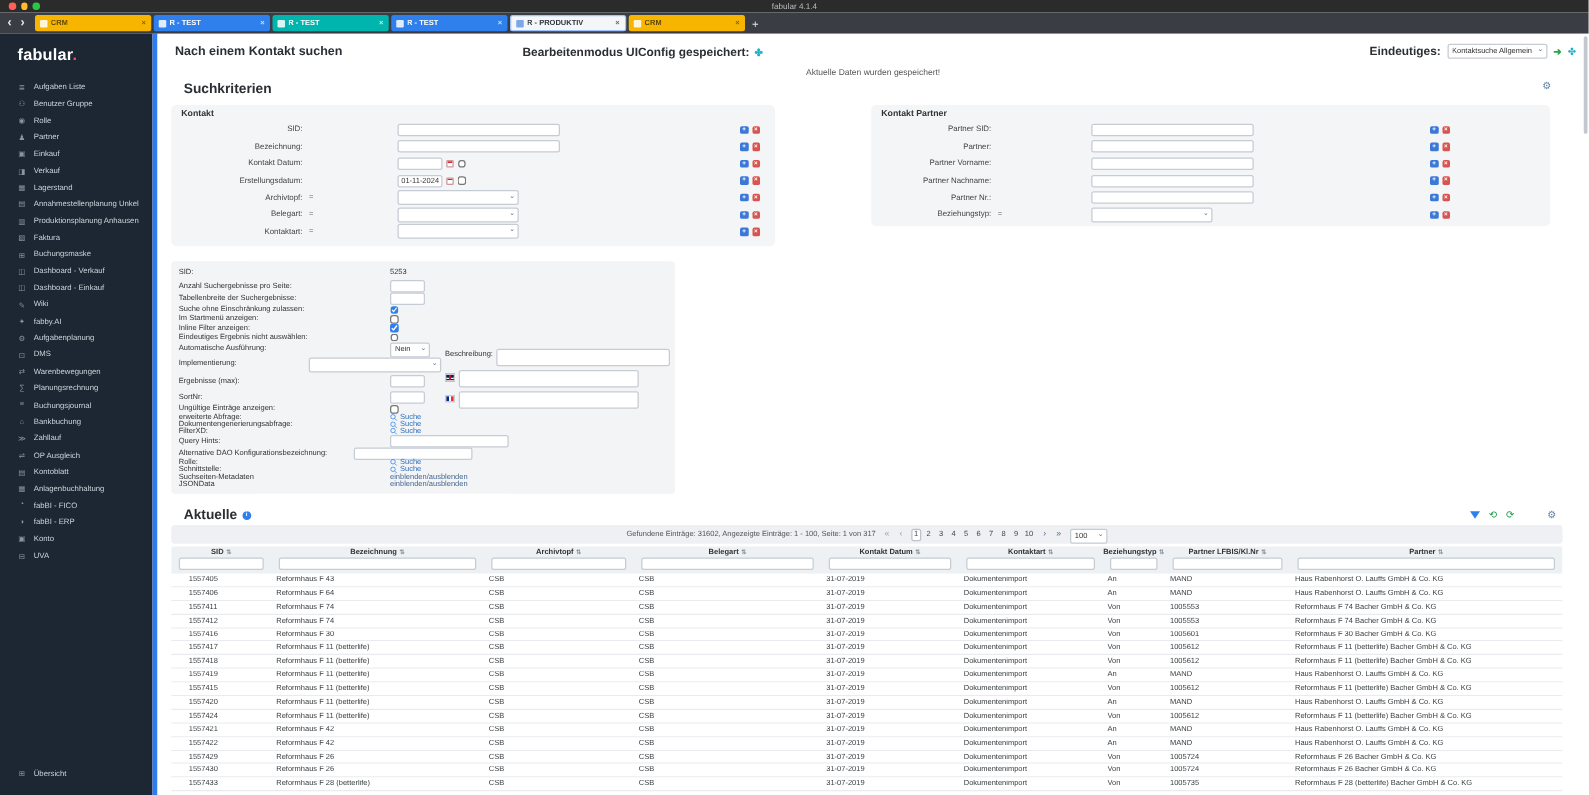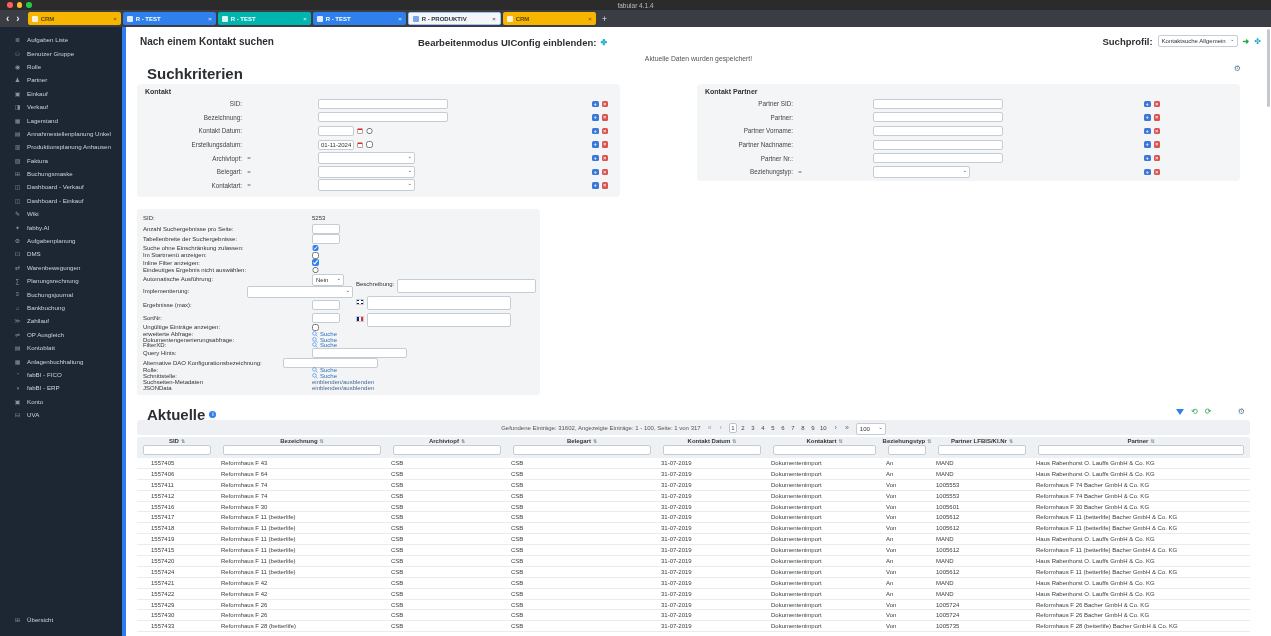--- a/index.html
+++ b/index.html
@@ -40,21 +40,21 @@
   .editmode { position:absolute; left:292px; top:10px; font-size:9.5px; font-weight:bold; color:#2b2f33; display:flex; align-items:center; gap:4px; white-space:nowrap; }
   .flower { color:#1fb0c9; font-size:8px; }
   .profilbox { position:absolute; right:10px; top:8px; display:flex; align-items:center; gap:5px; }
   .profillabel { font-size:9.5px; font-weight:bold; color:#2b2f33; }
   .selwrap { position:relative; display:inline-block; }
   .selwrap::after { content:"⌄"; position:absolute; right:3px; top:1px; font-size:5.5px; color:#667; pointer-events:none; }
   select { -webkit-appearance:none; appearance:none; border:1px solid #c6ccd4; border-radius:2px; background:#fff; font-size:6px; font-family:"Liberation Sans",sans-serif; color:#333; height:12px; padding:0 8px 0 3px; width:100%; }
   .profilsel { width:80px; }
   .garrow { color:#27a844; font-size:8px; font-weight:bold; }
   .savemsg { position:absolute; left:0; right:0; top:28px; text-align:center; font-size:6.8px; color:#555; }
-  .sectionh { font-size:15px; font-weight:bold; color:#2b2f33; }
+  .sectionh { font-size:11px; font-weight:bold; color:#2b2f33; }
   .skh { position:absolute; left:21px; top:38px; }
   .gear { color:#5f7da0; font-size:8px; }
   .gear-sk { position:absolute; right:30px; top:37px; }
 
   
   .panel { position:absolute; background:#f4f5f7; border-radius:4px; padding:4px 8px; }
   .panel-kontakt { left:11px; top:57px; width:483px; height:113px; }
   .panel-partner { left:571px; top:57px; width:543px; height:97px; }
   .ptitle { font-size:7px; font-weight:bold; color:#333; margin-bottom:2px; }
   .frow { position:relative; height:13.6px; display:flex; align-items:center; }
@@ -191,20 +191,21 @@
         <span class="fav"></span>
         <span class="tlabel">CRM</span>
         <span class="x">×</span>
       </div>
 
   </div>
   <span class="plus">+</span>
 </div>
 
 <div class="sidebar">
+  <div class="logo"><span>fabular</span><span class="ldot">.</span></div>
   <div class="sitems">
 
       <div class="sitem">
         <span class="sicon">≣</span>
         <span>Aufgaben Liste</span>
       </div>
 
       <div class="sitem">
         <span class="sicon">⚇</span>
         <span>Benutzer Gruppe</span>
@@ -352,25 +353,25 @@
       <span>Übersicht</span>
     </div>
   </div>
 </div>
 <div class="accentbar"></div>
 
 <div class="main">
 
   <div class="pgtitle">Nach einem Kontakt suchen</div>
   <div class="editmode">
-    <span>Bearbeitenmodus UIConfig einblenden:</span>
+    <span>Bearbeitenmodus UIConfig gespeichert:</span>
     <span class="flower">✤</span>
   </div>
   <div class="profilbox">
-    <span class="profillabel">Suchprofil:</span>
+    <span class="profillabel">Eindeutiges:</span>
     <span class="selwrap profilsel"><select><option>Kontaktsuche Allgemein</option></select></span>
     <span class="garrow">➜</span>
     <span class="flower">✤</span>
   </div>
   <div class="savemsg">Aktuelle Daten wurden gespeichert!</div>
 
   <div class="sectionh skh">Suchkriterien</div>
   <span class="gear gear-sk">⚙</span>
 
   <div class="panel panel-kontakt">

